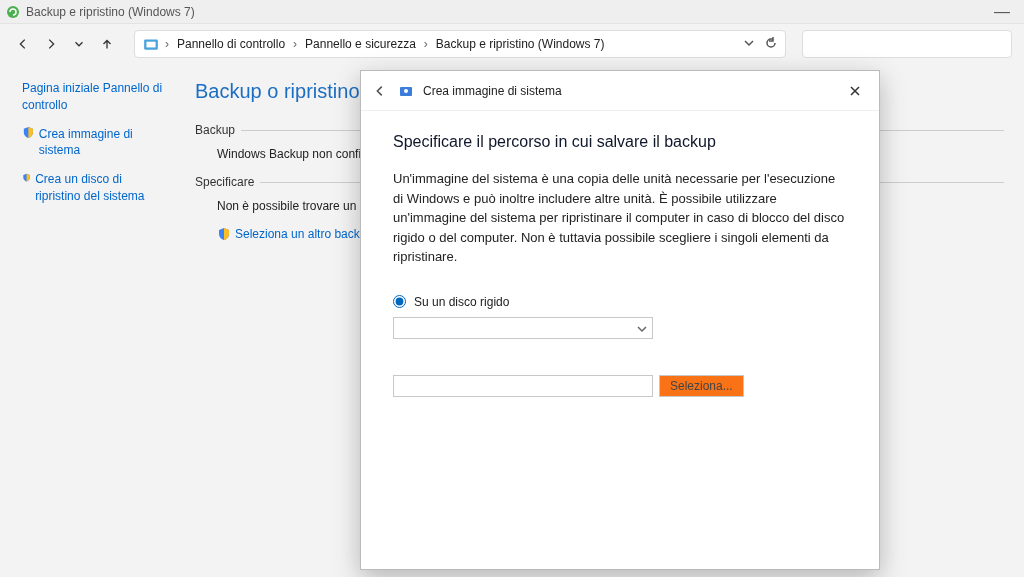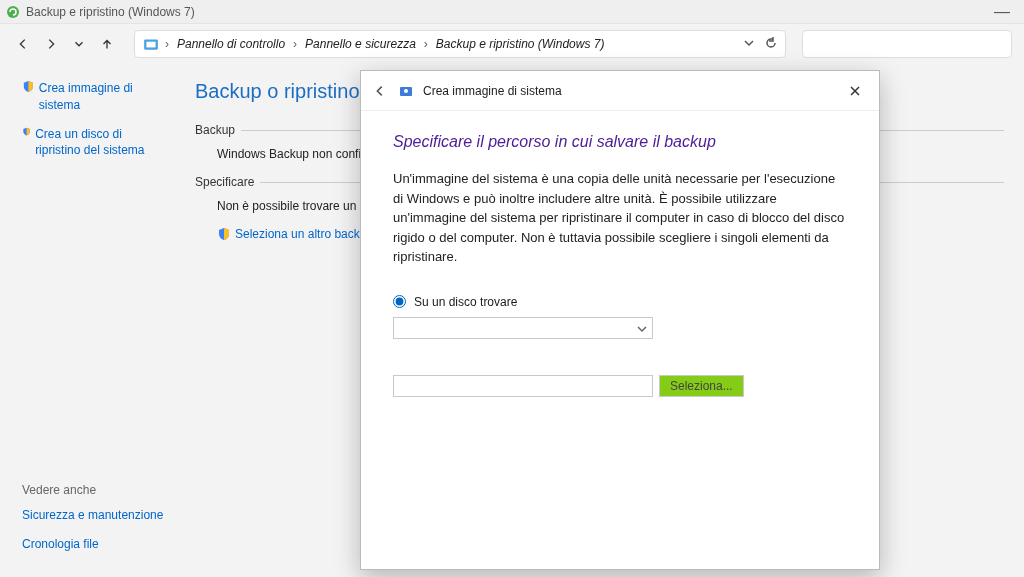--- a/index.html
+++ b/index.html
@@ -10,21 +10,21 @@
   .titlebar .icon { width: 14px; height: 14px; margin-right: 6px; }
   .titlebar .title { color: #555; font-size: 12px; flex: 1; }
   .titlebar .ctrl { color:#555; padding:0 8px; font-size:16px; }
 
   
   .navbar { height: 40px; background: #f3f3f3; display: flex; align-items: center; padding: 0 12px; gap: 6px; }
   .nav-btn { width: 22px; height: 22px; display: flex; align-items: center; justify-content: center; color: #333; cursor: pointer; }
   .nav-btn svg { width: 14px; height: 14px; stroke: #333; stroke-width: 1.5; fill: none; }
   .addrbox { flex: 1; height: 28px; background: #fff; border: 1px solid #ddd; border-radius: 4px; display: flex; align-items: center; padding: 0 8px; gap: 4px; margin-left: 10px; max-width: 660px; }
   .addrbox .icon { width: 16px; height: 16px; }
-  .crumb { color: #222; cursor: pointer; padding: 0 2px; font-style: italic; }
+  .crumb { color: #222; cursor: pointer; padding: 0 2px; }
   .crumb-sep { color: #666; padding: 0 2px; }
   .addr-right { margin-left:auto; display:flex; gap:10px; align-items:center; }
   .addr-right svg { width:12px; height:12px; stroke:#555; stroke-width:1.5; fill:none; }
   .searchbox { width: 210px; height: 28px; background: #fff; border: 1px solid #ddd; border-radius: 4px; margin-left: 10px; }
 
   
   .main { display: flex; height: calc(100% - 64px); }
   .sidebar { width: 175px; padding: 16px 10px 12px 22px; display:flex; flex-direction:column; }
   .sidebar a { color: #0066cc; text-decoration: none; display: block; margin-bottom: 12px; line-height: 1.4; }
   .shield-row { display:flex; align-items:flex-start; gap:4px; }
@@ -41,32 +41,32 @@
 
   
   .wizard { position: absolute; left: 360px; top: 70px; width: 520px; height: 500px; background: #fff; border: 1px solid #bbb; box-shadow: 0 8px 24px rgba(0,0,0,0.25); display:flex; flex-direction:column; }
   .wiz-title { height: 40px; display: flex; align-items: center; padding: 0 10px; border-bottom: 1px solid #eee; gap: 10px; }
   .wiz-back { width:18px; height:18px; display:flex; align-items:center; justify-content:center; cursor:pointer; }
   .wiz-back svg { width:14px; height:14px; stroke:#555; stroke-width:1.8; fill:none; }
   .wiz-title .wt { font-size: 12px; color:#222; }
   .wiz-close { margin-left:auto; width:28px; height:28px; display:flex; align-items:center; justify-content:center; cursor:pointer; }
   .wiz-close svg { width:12px; height:12px; stroke:#333; stroke-width:1.5; }
   .wiz-body { padding: 22px 32px; overflow:auto; }
-  .wiz-body h2 { color: #4c1d95; font-weight: 400; font-size: 16px; margin-bottom: 18px; font-style: italic; }
+  .wiz-body h2 { color: #0f172a; font-weight: 400; font-size: 16px; margin-bottom: 18px; }
   .wiz-body .desc { font-size: 13px; color: #222; line-height: 1.5; margin-bottom: 28px; }
   .opt { margin-bottom: 36px; }
   .opt label { display:flex; align-items:center; gap:8px; font-size:12px; cursor:pointer; }
   .opt input[type=radio] { accent-color:#0067c0; }
   .opt .field-row { margin-top:8px; margin-left:0; display:flex; gap:6px; }
   .combo { width: 260px; height: 22px; border:1px solid #c8c8c8; background:#fff; position:relative; }
   .combo.disabled { background:#f0f0f0; border-color:#ddd; }
   .combo .chev { position:absolute; right:5px; top:5px; width:10px; height:10px; }
   .combo .chev svg { width:10px; height:10px; stroke:#666; stroke-width:1.5; fill:none; }
   .txt { width:260px; height:22px; border:1px solid #c8c8c8; background:#fff; }
-  .btn-sel { height:22px; padding:0 10px; border:1px solid #c8c8c8; background:#84cc16; font-size:12px; color:#444; }
+  .btn-sel { height:22px; padding:0 10px; border:1px solid #c8c8c8; background:#f97316; font-size:12px; color:#444; }
 
   .shield-icon { display:inline-block; width:14px; height:14px; vertical-align:middle; }
 </style>
 </head>
 <body>
 
 <svg width="0" height="0" style="position:absolute">
   <defs>
     <g id="shield">
       <path d="M7 1 L12 3 V7 C12 10 9.5 12.5 7 13 C4.5 12.5 2 10 2 7 V3 Z" fill="#3b82f6"></path>
@@ -129,36 +129,32 @@
       <span><svg viewBox="0 0 12 12">
             <path d="M10 6 A4 4 0 1 1 6 2 L8 2 M8 0 L8 4 L4 4"></path>
           </svg></span>
     </div>
   </div>
   <div class="searchbox"></div>
 </div>
 
 <div class="main">
   <div class="sidebar">
+    <a href="#">Pagina iniziale Pannello di controllo</a>
     <div class="shield-row">
       <span class="shield-icon"><svg viewBox="0 0 14 14">
             <use href="#shield"></use>
           </svg></span>
       <a href="#">Crea immagine di sistema</a>
     </div>
     <div class="shield-row">
       <span class="shield-icon"><svg viewBox="0 0 14 14">
             <use href="#shield"></use>
           </svg></span>
       <a href="#">Crea un disco di ripristino del sistema</a>
-    </div>
-    <div class="sidebar-bottom">
-      <div class="hdr">Vedere anche</div>
-      <a href="#">Sicurezza e manutenzione</a>
-      <a href="#">Cronologia file</a>
     </div>
   </div>
 
   <div class="content">
     <h1>Backup o ripristino dei file</h1>
 
     <div class="section-label">
       <span>Backup</span>
         <span class="line"></span>
     </div>
@@ -196,21 +192,21 @@
         </svg>
       </div>
   </div>
   <div class="wiz-body">
     <h2>Specificare il percorso in cui salvare il backup</h2>
     <p class="desc">Un'immagine del sistema è una copia delle unità necessarie per l'esecuzione di Windows e può inoltre includere altre unità. È possibile utilizzare un'immagine del sistema per ripristinare il computer in caso di blocco del disco rigido o del computer. Non è tuttavia possibile scegliere i singoli elementi da ripristinare.</p>
 
     <div class="opt">
       <label>
         <input type="radio" name="dest" checked="" style="">
-        <span>Su un disco trovare</span>
+        <span>Su un disco rigido</span>
       </label>
       <div class="field-row">
         <div class="combo">
           <span class="chev"><svg viewBox="0 0 10 10">
                 <path d="M1 3 L5 7 L9 3"></path>
               </svg></span>
         </div>
       </div>
     </div>
 

